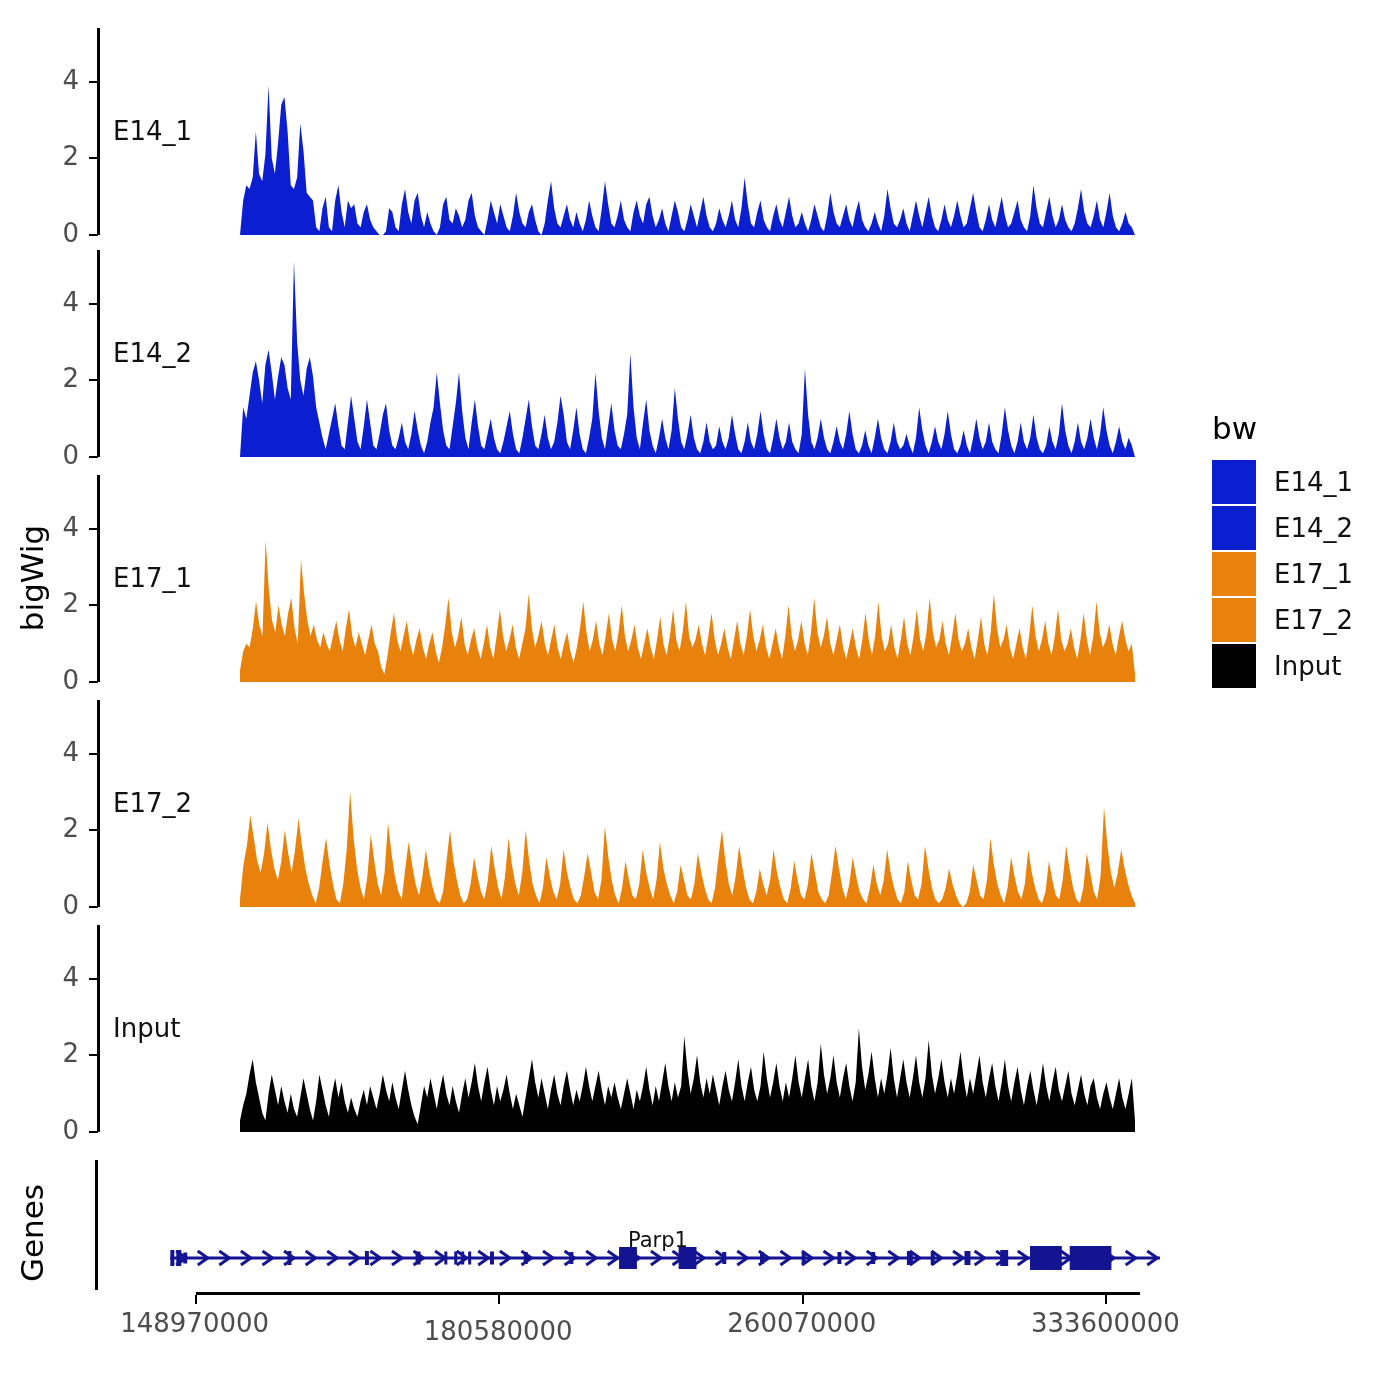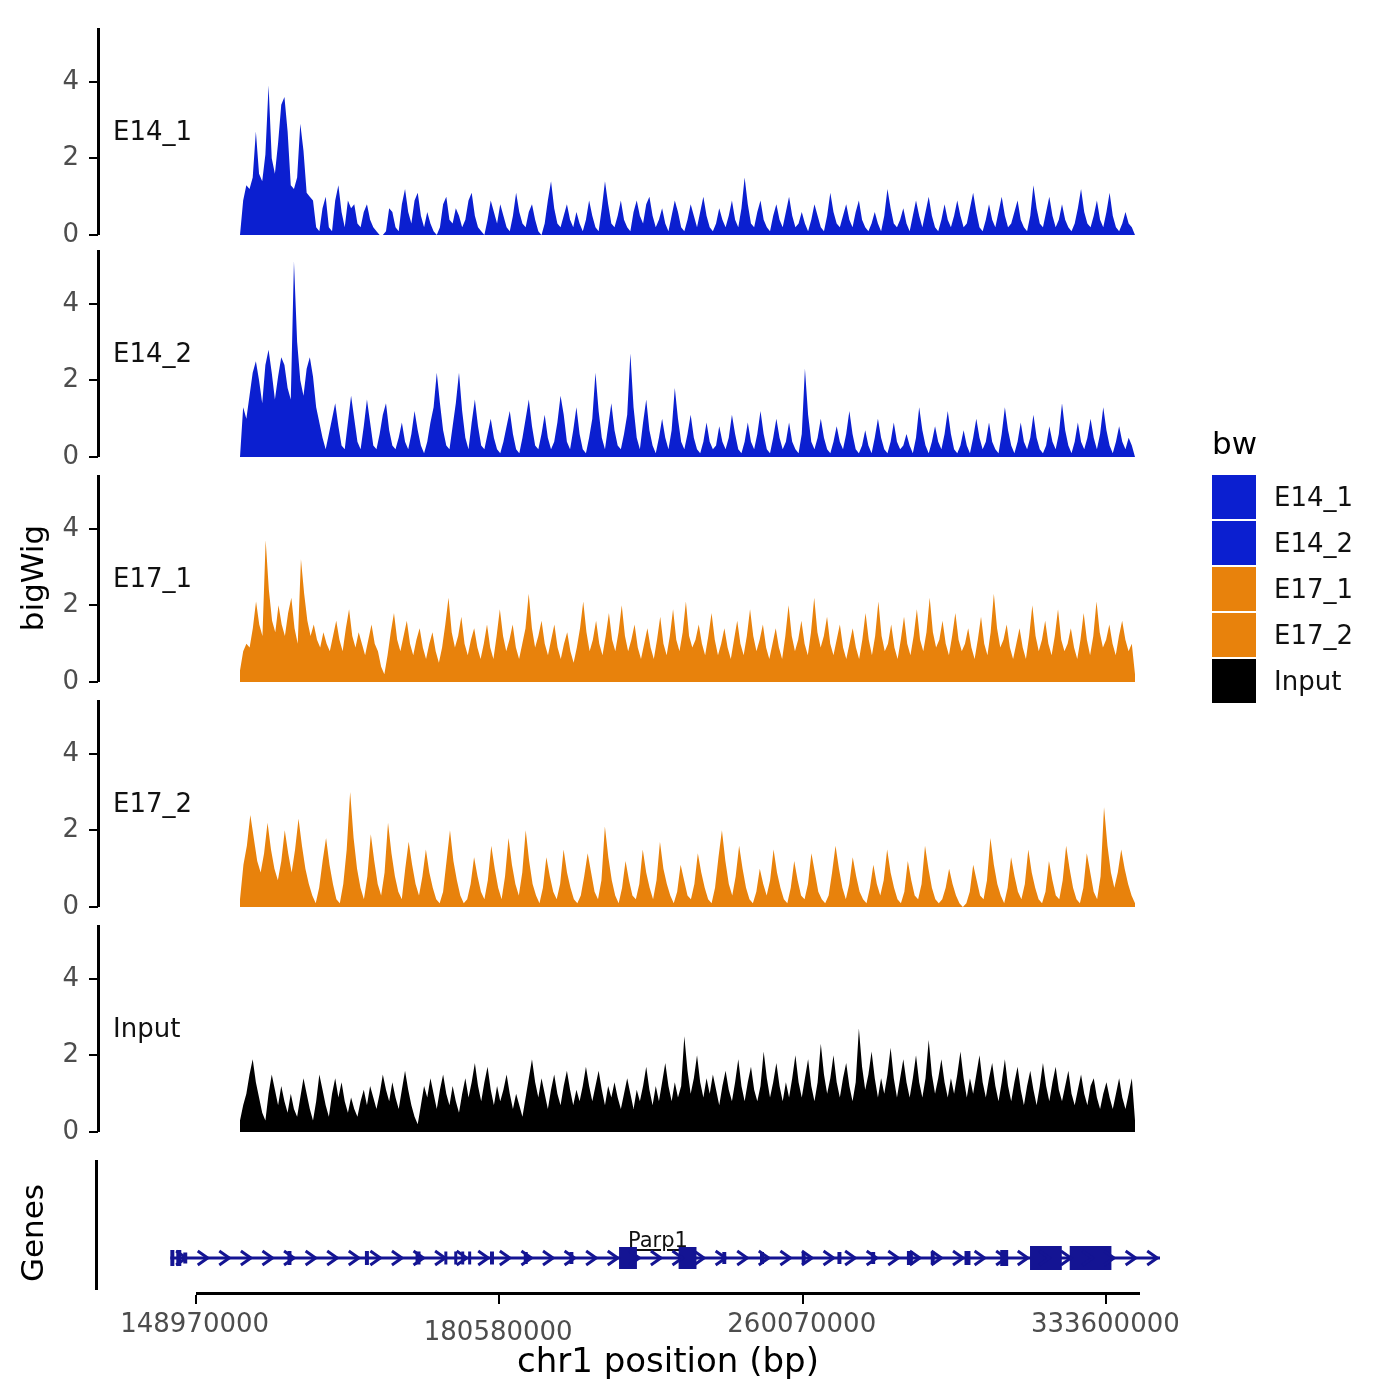--- a/index.html
+++ b/index.html
@@ -150,21 +150,21 @@
           <svg width="1020" height="207" viewBox="0 0 1020 207" preserveAspectRatio="none">
             <path d="M 100 207 L 100.00 195.50 L 103.17 180.17 L 106.35 168.67 L 109.52 149.50 L 112.70 134.17 L 115.87 157.17 L 119.04 172.50 L 122.22 187.83 L 125.39 195.50 L 128.56 168.67 L 131.74 149.50 L 134.91 164.83 L 138.09 180.17 L 141.26 161.00 L 144.43 176.33 L 147.61 187.83 L 150.78 168.67 L 153.95 184.00 L 157.13 191.67 L 160.30 172.50 L 163.48 153.33 L 166.65 168.67 L 169.82 184.00 L 173.00 195.50 L 176.17 176.33 L 179.34 149.50 L 182.52 164.83 L 185.69 180.17 L 188.87 191.67 L 192.04 168.67 L 195.21 153.33 L 198.39 172.50 L 201.56 157.17 L 204.73 176.33 L 207.91 187.83 L 211.08 172.50 L 214.26 184.00 L 217.43 191.67 L 220.60 176.33 L 223.78 164.83 L 226.95 180.17 L 230.12 161.00 L 233.30 172.50 L 236.47 184.00 L 239.65 168.67 L 242.82 149.50 L 245.99 164.83 L 249.17 176.33 L 252.34 157.17 L 255.51 172.50 L 258.69 184.00 L 261.86 164.83 L 265.04 145.67 L 268.21 164.83 L 271.38 180.17 L 274.56 191.67 L 277.73 199.33 L 280.90 180.17 L 284.08 161.00 L 287.25 172.50 L 290.43 153.33 L 293.60 168.67 L 296.77 184.00 L 299.95 164.83 L 303.12 149.50 L 306.29 168.67 L 309.47 180.17 L 312.64 161.00 L 315.82 176.33 L 318.99 187.83 L 322.16 168.67 L 325.34 153.33 L 328.51 172.50 L 331.68 157.17 L 334.86 138.00 L 338.03 161.00 L 341.21 176.33 L 344.38 157.17 L 347.55 141.83 L 350.73 164.83 L 353.90 180.17 L 357.07 161.00 L 360.25 176.33 L 363.42 164.83 L 366.60 149.50 L 369.77 168.67 L 372.94 184.00 L 376.12 168.67 L 379.29 180.17 L 382.46 191.67 L 385.64 172.50 L 388.81 153.33 L 391.99 134.17 L 395.16 157.17 L 398.33 172.50 L 401.51 153.33 L 404.68 168.67 L 407.85 184.00 L 411.03 164.83 L 414.20 149.50 L 417.38 168.67 L 420.55 180.17 L 423.72 161.00 L 426.90 145.67 L 430.07 164.83 L 433.24 180.17 L 436.42 164.83 L 439.59 176.33 L 442.77 161.00 L 445.94 141.83 L 449.11 161.00 L 452.29 176.33 L 455.46 161.00 L 458.63 145.67 L 461.81 164.83 L 464.98 180.17 L 468.16 161.00 L 471.33 172.50 L 474.50 157.17 L 477.68 172.50 L 480.85 184.00 L 484.02 168.67 L 487.20 153.33 L 490.37 168.67 L 493.55 184.00 L 496.72 164.83 L 499.89 176.33 L 503.07 161.00 L 506.24 141.83 L 509.41 164.83 L 512.59 180.17 L 515.76 161.00 L 518.94 176.33 L 522.11 157.17 L 525.28 138.00 L 528.46 161.00 L 531.63 176.33 L 534.80 157.17 L 537.98 172.50 L 541.15 161.00 L 544.33 111.17 L 547.50 145.67 L 550.67 168.67 L 553.85 153.33 L 557.02 130.33 L 560.20 157.17 L 563.37 172.50 L 566.54 153.33 L 569.72 168.67 L 572.89 149.50 L 576.06 164.83 L 579.24 180.17 L 582.41 161.00 L 585.59 145.67 L 588.76 164.83 L 591.93 176.33 L 595.11 157.17 L 598.28 134.17 L 601.45 161.00 L 604.63 176.33 L 607.80 157.17 L 610.98 141.83 L 614.15 164.83 L 617.32 176.33 L 620.50 161.00 L 623.67 126.50 L 626.84 153.33 L 630.02 172.50 L 633.19 157.17 L 636.37 138.00 L 639.54 161.00 L 642.71 176.33 L 645.89 157.17 L 649.06 172.50 L 652.23 153.33 L 655.41 130.33 L 658.58 157.17 L 661.76 172.50 L 664.93 153.33 L 668.10 134.17 L 671.28 161.00 L 674.45 176.33 L 677.62 157.17 L 680.80 118.83 L 683.97 149.50 L 687.15 168.67 L 690.32 153.33 L 693.49 130.33 L 696.67 157.17 L 699.84 172.50 L 703.01 153.33 L 706.19 138.00 L 709.36 161.00 L 712.54 176.33 L 715.71 157.17 L 718.88 103.50 L 722.06 141.83 L 725.23 164.83 L 728.40 149.50 L 731.58 126.50 L 734.75 153.33 L 737.93 172.50 L 741.10 153.33 L 744.27 168.67 L 747.45 149.50 L 750.62 122.67 L 753.79 153.33 L 756.97 172.50 L 760.14 153.33 L 763.32 134.17 L 766.49 157.17 L 769.66 172.50 L 772.84 153.33 L 776.01 130.33 L 779.18 157.17 L 782.36 172.50 L 785.53 153.33 L 788.71 115.00 L 791.88 149.50 L 795.05 168.67 L 798.23 153.33 L 801.40 134.17 L 804.57 157.17 L 807.75 172.50 L 810.92 153.33 L 814.10 168.67 L 817.27 149.50 L 820.44 126.50 L 823.62 153.33 L 826.79 172.50 L 829.96 153.33 L 833.14 168.67 L 836.31 149.50 L 839.49 130.33 L 842.66 157.17 L 845.83 172.50 L 849.01 153.33 L 852.18 138.00 L 855.35 161.00 L 858.53 176.33 L 861.70 157.17 L 864.88 134.17 L 868.05 161.00 L 871.22 176.33 L 874.40 157.17 L 877.57 141.83 L 880.74 164.83 L 883.92 180.17 L 887.09 161.00 L 890.27 145.67 L 893.44 164.83 L 896.61 180.17 L 899.79 161.00 L 902.96 138.00 L 906.13 161.00 L 909.31 176.33 L 912.48 157.17 L 915.66 141.83 L 918.83 164.83 L 922.00 176.33 L 925.18 161.00 L 928.35 145.67 L 931.52 168.67 L 934.70 180.17 L 937.87 164.83 L 941.05 149.50 L 944.22 168.67 L 947.39 180.17 L 950.57 161.00 L 953.74 153.33 L 956.91 172.50 L 960.09 184.00 L 963.26 168.67 L 966.44 157.17 L 969.61 172.50 L 972.78 184.00 L 975.96 168.67 L 979.13 153.33 L 982.30 172.50 L 985.48 184.00 L 988.65 168.67 L 991.83 153.33 L 995.00 195.50 L 995 207 Z" fill="#000000" stroke="none"></path>
           </svg>
         </div>
       </div>
     </div>
 
   <div class="panel" style="left:0; top:1160px; width:1160px; height:150px;">
     <div class="axis-line" style="left:95px; top:0px; width:3px; height:130px;"></div>
 
-    <div class="gene-label" style="left:628px; top:68px;text-decoration:underline;">Parp1</div>
+    <div class="gene-label" style="left:628px; top:68px;">Parp1</div>
 
     <div class="plotarea" style="left:140px; top:0px; width:1020px; height:130px;">
       <svg id="gene-svg" width="1020" height="130" viewBox="0 0 1020 130" preserveAspectRatio="none">
           <line x1="30.357142857142854" y1="98" x2="1023.0357142857142" y2="98" stroke="#141493" stroke-width="3"></line>
           <rect x="30.36" y="90" width="3.97" height="16" fill="#141493"></rect>
           <rect x="36.31" y="90" width="4.96" height="16" fill="#141493"></rect>
           <rect x="43.26" y="92.5" width="3.97" height="11" fill="#141493"></rect>
           <rect x="147.49" y="91" width="3.97" height="14" fill="#141493"></rect>
           <rect x="224.92" y="91" width="3.97" height="14" fill="#141493"></rect>
           <rect x="275.55" y="91.5" width="4.96" height="13" fill="#141493"></rect>
@@ -242,23 +242,22 @@
   <div id="xticks">
       <div class="xtick" style="left: 194.643px; top: 1295px;"></div>
       <div class="xticklab" style="left: 84.6429px; top: 1308px; width: 220px;">148970000</div>
       <div class="xtick" style="left: 498.214px; top: 1295px;"></div>
       <div class="xticklab" style="left: 388.214px; top: 1308px; width: 220px; margin-top: 8px;">180580000</div>
       <div class="xtick" style="left: 801.786px; top: 1295px;"></div>
       <div class="xticklab" style="left: 691.786px; top: 1308px; width: 220px;">260070000</div>
       <div class="xtick" style="left: 1105.36px; top: 1295px;"></div>
       <div class="xticklab" style="left: 995.357px; top: 1308px; width: 220px;">333600000</div>
     </div>
-  <div class="xtitle" style="left:196px; top:1340px; width:944px;">chr1 position (bp)</div>
-
-  <div class="legend" style="left:1212px; top:425px;">
+
+  <div class="legend" style="left:1212px; top:410px;">
     <div class="legend-title">bw</div>
     <div id="legend-rows">
         <div class="legend-row">
           <div class="legend-key" style="background: rgb(11, 31, 208);"></div>
           <div class="legend-label">E14_1</div>
         </div>
         <div class="legend-row">
           <div class="legend-key" style="background: rgb(11, 31, 208);"></div>
           <div class="legend-label">E14_2</div>
         </div>

